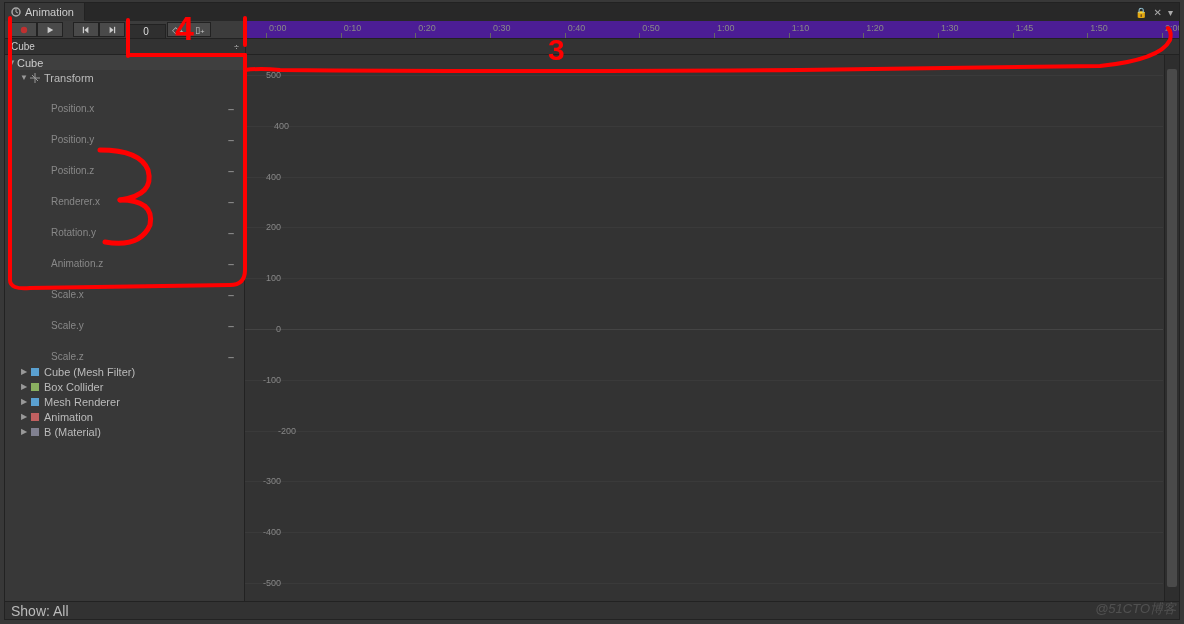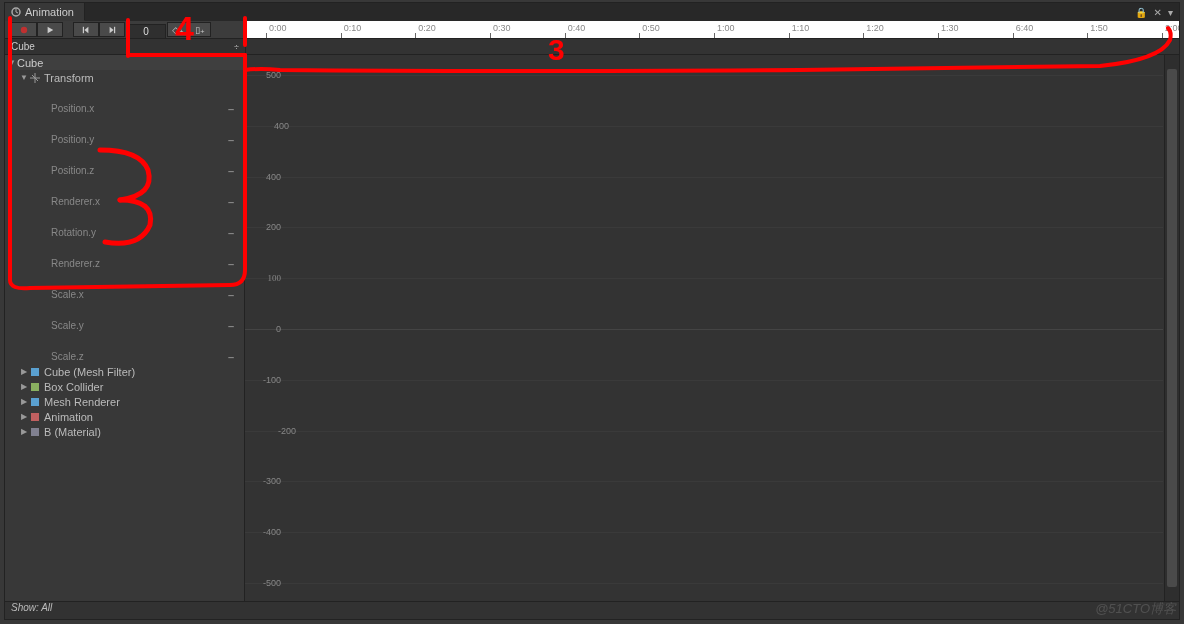--- a/index.html
+++ b/index.html
@@ -17,21 +17,21 @@
   .toolbar { height: 18px; background: #3c3c3c; border-bottom: 1px solid #222; display: flex; align-items: stretch; }
   .ctrlbtns { display: flex; align-items: center; gap: 0; width: 240px; padding-left: 6px; }
   .ctrlbtn { width: 26px; height: 15px; background: #4a4a4a; border: 1px solid #222; display: flex; align-items: center; justify-content: center; cursor: pointer; }
   .ctrlbtn svg { width: 8px; height: 8px; }
   .ctrlbtn.rec svg circle { fill: #c03030; }
   .ctrlbtn.empty { background: transparent; border: none; width: 10px; }
   .frame-field { width: 40px; margin: 0 1px; }
   .frame-field input { width: 100%; height: 15px; background: #2f2f2f; border: 1px solid #222; color: #ddd; font-size: 10px; text-align: center; }
   .keybtn { width: 22px; height: 15px; background: #4a4a4a; border: 1px solid #222; display: flex; align-items: center; justify-content: center; cursor: pointer; font-size: 9px; color: #ccc; }
 
-  .timeline { flex: 1; position: relative; background: #ffffff; border-left: 1px solid #222; overflow: hidden; }
+  .timeline { flex: 1; position: relative; background: #4c1d95; border-left: 1px solid #222; overflow: hidden; }
   .tick { position: absolute; top: 0; height: 100%; }
   .tick .line { position: absolute; bottom: 0; width: 1px; height: 5px; background: #666; }
   .tick .label { position: absolute; top: 2px; left: 3px; font-size: 9px; color: #888; }
 
   .clipbar { height: 16px; background: #323232; border-bottom: 1px solid #222; display: flex; }
   .clipbar-left { width: 240px; display: flex; align-items: center; }
   .clipname { flex: 1; padding-left: 6px; font-size: 10px; color: #ccc; }
   .clipsamp { display: flex; align-items: center; gap: 3px; padding-right: 6px; font-size: 10px; color: #bbb; }
   .clipbar-right { flex: 1; border-left: 1px solid #222; background: #333; }
 
@@ -49,21 +49,21 @@
   .indent1 { padding-left: 14px; }
   .indent3 { padding-left: 46px; margin-top: 16px; }
 
   .curvepane { flex: 1; position: relative; background: #333; overflow: hidden; }
   .grid-y { position: absolute; left: 0; right: 16px; height: 1px; background: #3a3a3a; }
   .grid-y.zero { background: #444; }
   .y-tick-label { position: absolute; font-size: 9px; color: #888; text-align: right; width: 34px; }
   .scrollbar-v { position: absolute; right: 0; top: 0; bottom: 0; width: 15px; background: #2e2e2e; border-left: 1px solid #222; }
   .scrollbar-v .thumb { position: absolute; left: 2px; right: 2px; top: 14px; bottom: 14px; background: #4a4a4a; border-radius: 2px; }
 
-  .footer { position: absolute; left: 0; right: 0; bottom: 0; height: 18px; background: #323232; border-top: 1px solid #222; display: flex; align-items: flex-start; padding-left: 6px; font-size: 10px; color: #bbb; font-style: italic; }
+  .footer { position: absolute; left: 0; right: 0; bottom: 0; height: 18px; background: #323232; border-top: 1px solid #222; display: flex; align-items: flex-end; padding-left: 6px; font-size: 14px; color: #bbb; }
 
   .annotation-overlay { position: absolute; left: 0; top: 0; width: 100%; height: 100%; pointer-events: none; }
   .watermark { position: absolute; right: 8px; bottom: 6px; font-size: 13px; color: rgba(255,255,255,0.15); font-style: italic; }
 </style>
 </head>
 <body>
 
 <div class="window">
 
   <div class="tabbar">
@@ -148,21 +148,21 @@
         <div class="tick" style="left: 617.333px;">
           <div class="line"></div>
           <div class="label">1:20</div>
         </div>
         <div class="tick" style="left: 692px;">
           <div class="line"></div>
           <div class="label">1:30</div>
         </div>
         <div class="tick" style="left: 766.667px;">
           <div class="line"></div>
-          <div class="label">6:40</div>
+          <div class="label">1:45</div>
         </div>
         <div class="tick" style="left: 841.333px;">
           <div class="line"></div>
           <div class="label">1:50</div>
         </div>
         <div class="tick" style="left: 916px;">
           <div class="line"></div>
           <div class="label">2:00</div>
         </div>
       </div>
@@ -209,21 +209,21 @@
           </div>
           <div class="row prop indent3">
             <span class="label">Renderer.x</span>
             <span class="val">–</span>
           </div>
           <div class="row prop indent3">
             <span class="label">Rotation.y</span>
             <span class="val">–</span>
           </div>
           <div class="row prop indent3">
-            <span class="label">Renderer.z</span>
+            <span class="label">Animation.z</span>
             <span class="val">–</span>
           </div>
           <div class="row prop indent3">
             <span class="label">Scale.x</span>
             <span class="val">–</span>
           </div>
           <div class="row prop indent3">
             <span class="label">Scale.y</span>
             <span class="val">–</span>
           </div>
@@ -286,21 +286,21 @@
         </div>
     <div class="grid-y" style="top: 20px;"></div>
         <div class="y-tick-label" style="top: 15px; left: 2px;">500</div>
         <div class="grid-y" style="top: 70.8px;"></div>
         <div class="y-tick-label" style="top: 65.8px; left: 10px;">400</div>
         <div class="grid-y" style="top: 121.6px;"></div>
         <div class="y-tick-label" style="top: 116.6px; left: 2px;">400</div>
         <div class="grid-y" style="top: 172.4px;"></div>
         <div class="y-tick-label" style="top: 167.4px; left: 2px;">200</div>
         <div class="grid-y" style="top: 223.2px;"></div>
-        <div class="y-tick-label" style="top: 218.2px; left: 2px; font-family: Liberation Serif, serif;">100</div>
+        <div class="y-tick-label" style="top: 218.2px; left: 2px;">100</div>
         <div class="grid-y zero" style="top: 274px;"></div>
         <div class="y-tick-label" style="top: 269px; left: 2px;">0</div>
         <div class="grid-y" style="top: 324.8px;"></div>
         <div class="y-tick-label" style="top: 319.8px; left: 2px;">-100</div>
         <div class="grid-y" style="top: 375.6px;"></div>
         <div class="y-tick-label" style="top: 370.6px; left: 17px;">-200</div>
         <div class="grid-y" style="top: 426.4px;"></div>
         <div class="y-tick-label" style="top: 421.4px; left: 2px;">-300</div>
         <div class="grid-y" style="top: 477.2px;"></div>
         <div class="y-tick-label" style="top: 472.2px; left: 2px;">-400</div>

